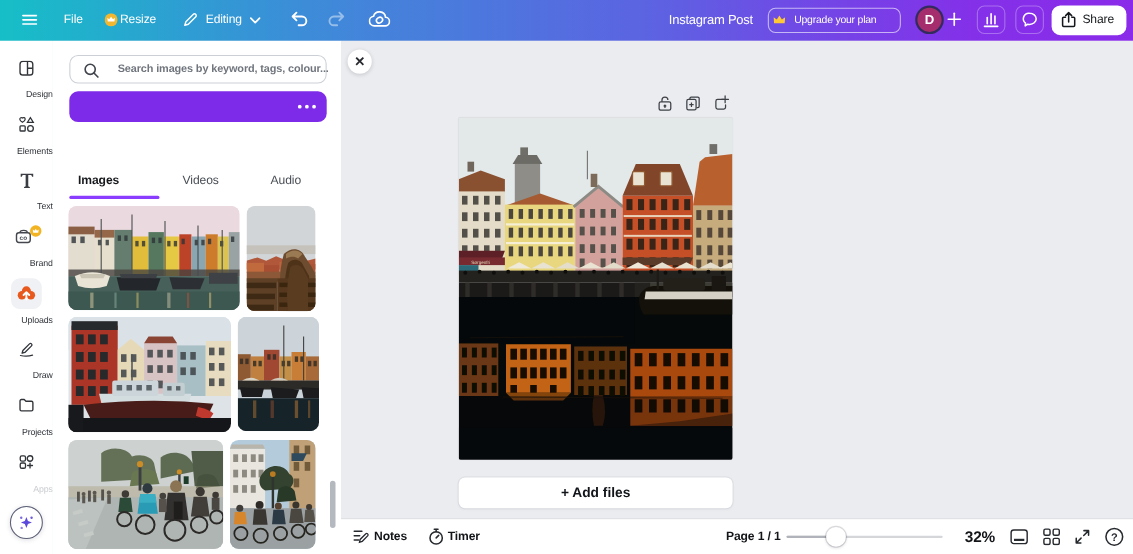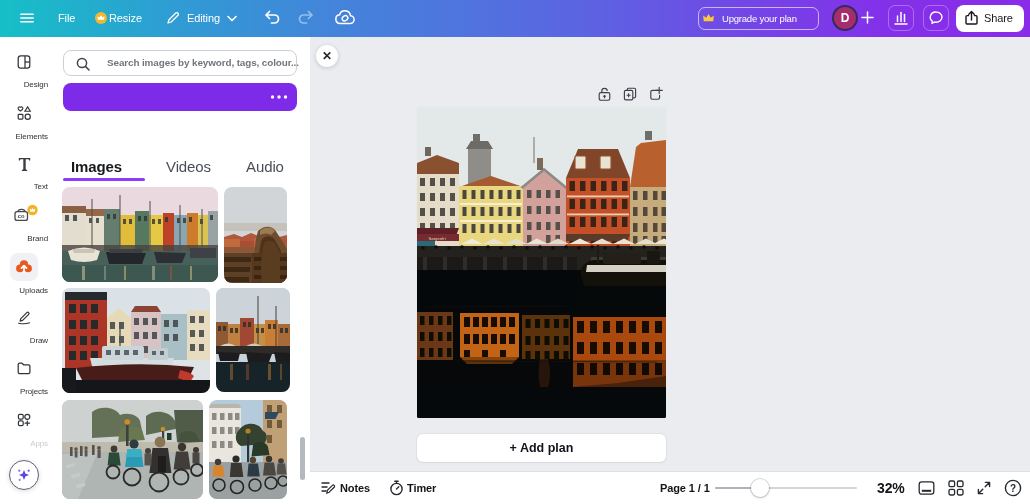--- a/index.html
+++ b/index.html
@@ -19,21 +19,21 @@
   .sb-label { font-size:8px; color:#2e3238; display:block; margin-top:7px; letter-spacing:-0.1px;text-align:right; }
 
   
   #panel { position:absolute; left:48px; top:37px; width:262px; height:467px; background:#fff; }
   #searchbox { position:absolute; left:15px; top:13px; width:234px; height:26px; border:1px solid #ccd0d6; border-radius:8px; background:#fff;font-weight:bold; }
   #searchbox span { position:absolute; left:43px; top:6px; font-size:9.9px; color:#70757d; white-space:nowrap; letter-spacing:-0.1px; }
   #uploadbtn { position:absolute; left:15px; top:46px; width:234px; height:28px; background:#7d2ae9; border-radius:8px; color:#fff; }
   #uploadbtn .lbl { position:absolute; left:0; top:0; width:202px; height:28px; line-height:28px; text-align:center; font-size:10.8px; font-weight:700; }
   #recordbtn { position:absolute; left:15px; top:82px; width:234px; height:27px; background:#fff; border:1px solid #ccd0d6; border-radius:8px;
     text-align:center; line-height:25px; font-size:10.2px; font-weight:700; color:#15181c; }
-  .tab { position:absolute; top:121px; font-size:15px; letter-spacing:-0.1px; }
+  .tab { position:absolute; top:121px; font-size:11px; letter-spacing:-0.1px; }
   #tab-underline { position:absolute; left:15px; top:141px; width:82px; height:3px; border-radius:2px; background:#8b3dff; }
   .thumb { position:absolute; border-radius:8px; overflow:hidden; }
   .thumb svg { display:block; }
   #scrollthumb { position:absolute; left:252px; top:400px; width:5px; height:43px; border-radius:3px; background:#b4b8bf; }
 
   
   #canvasarea { position:absolute; left:310px; top:37px; width:720px; height:435px; background:#ebecef; }
   #closebtn { position:absolute; left:316px; top:45px; width:22px; height:22px; border-radius:50%; background:#fff;
     box-shadow:0 1px 4px rgba(20,20,40,.18); color:#26292e; text-align:center; line-height:22px; font-size:12px; font-weight:700; }
   #page { position:absolute; left:417px; top:107px; width:249px; height:311px; border-radius:2px; overflow:hidden; box-shadow:0 0 1px rgba(0,0,0,.08); }
@@ -73,20 +73,21 @@
   <svg class="abs" style="left:264px;top:10px" width="17" height="16" viewBox="0 0 17 16">
       <path d="M5.5 1.5 L2 5 l3.5 3.5 M2 5 h8.5 a4 4 0 0 1 0 8 h-3" fill="none" stroke="#fff" stroke-width="1.7" stroke-linecap="round" stroke-linejoin="round"></path>
     </svg>
   <svg class="abs" style="left:297px;top:10px;opacity:.45" width="17" height="16" viewBox="0 0 17 16">
       <path d="M11.5 1.5 L15 5 l-3.5 3.5 M15 5 h-8.5 a4 4 0 0 0 0 8 h3" fill="none" stroke="#fff" stroke-width="1.7" stroke-linecap="round" stroke-linejoin="round"></path>
     </svg>
   <svg class="abs" style="left:335px;top:9px" width="20" height="17" viewBox="0 0 20 17">
       <path d="M5.2 14.5 a4.4 4.4 0 0 1 -0.6 -8.75 a5.6 5.6 0 0 1 10.9 0.9 a3.9 3.9 0 0 1 -0.7 7.85 Z" fill="none" stroke="#fff" stroke-width="1.5"></path>
       <ellipse cx="10" cy="9.3" rx="3" ry="2.4" transform="rotate(-35 10 9.3)" fill="none" stroke="#fff" stroke-width="1.4"></ellipse>
     </svg>
+  <span class="tb-txt" style="left:608px;font-weight:400;font-size:11.8px;letter-spacing:-0.2px">Instagram Post</span>
   <div class="abs" style="left:698px;top:7px;width:121px;height:23px;border:1.3px solid rgba(255,255,255,.6);border-radius:7px;"></div>
   <svg class="abs" style="left:703px;top:13px" width="11" height="10" viewBox="0 0 11 10">
       <path d="M0.7 8.2 L0.2 2.6 L3.2 4.8 L5.5 1 L7.8 4.8 L10.8 2.6 L10.3 8.2 Z" fill="#ffc836"></path>
     </svg>
   <span class="tb-txt" style="left:722px;font-size:9.5px;letter-spacing:-0.2px">Upgrade your plan</span>
   <div class="abs" style="left:832px;top:5px;width:26px;height:26px;border-radius:50%;background:#322b5f;"></div>
   <div class="abs" style="left:834px;top:7px;width:22px;height:22px;border-radius:50%;background:#a52d6e;color:#fff;font-size:12px;font-weight:700;text-align:center;line-height:22px;">D</div>
   <svg class="abs" style="left:861px;top:11px" width="13" height="13" viewBox="0 0 13 13">
       <g stroke="#fff" stroke-width="1.5" stroke-linecap="round">
         <line x1="6.5" y1="1" x2="6.5" y2="12"></line>
@@ -882,21 +883,21 @@
   </g>
       <path d="M0 253 h249 v58 h-249 Z" fill="#05080a" opacity=".3"></path>
   <rect x="0" y="282" width="249" height="29" fill="#05090b"></rect>
   <path d="M0 163 h160 v42 h-160 Z" fill="#04080a"></path>
   <g stroke="#1c1209" stroke-width="1" opacity=".6">
         <line x1="10" y1="200" x2="150" y2="199"></line>
         <line x1="40" y1="254" x2="240" y2="255"></line>
       </g>
   </svg>
 </div>
-<div id="addpage">+ Add plan</div>
+<div id="addpage">+ Add files</div>
 
 <div id="bottombar">
   <svg class="abs" style="left:11px;top:9px" width="15" height="14" viewBox="0 0 15 14">
       <g stroke="#26292e" stroke-width="1.4" stroke-linecap="round" fill="none">
         <line x1="1" y1="2" x2="8" y2="2"></line>
         <line x1="1" y1="6" x2="6" y2="6"></line>
         <line x1="1" y1="10" x2="5" y2="10"></line>
         <path d="M8.2 11.2 L13.4 6 a1.3 1.3 0 0 0 -1.8 -1.8 L6.4 9.4 L5.8 12 Z" fill="none" stroke-width="1.2"></path>
       </g>
     </svg>

